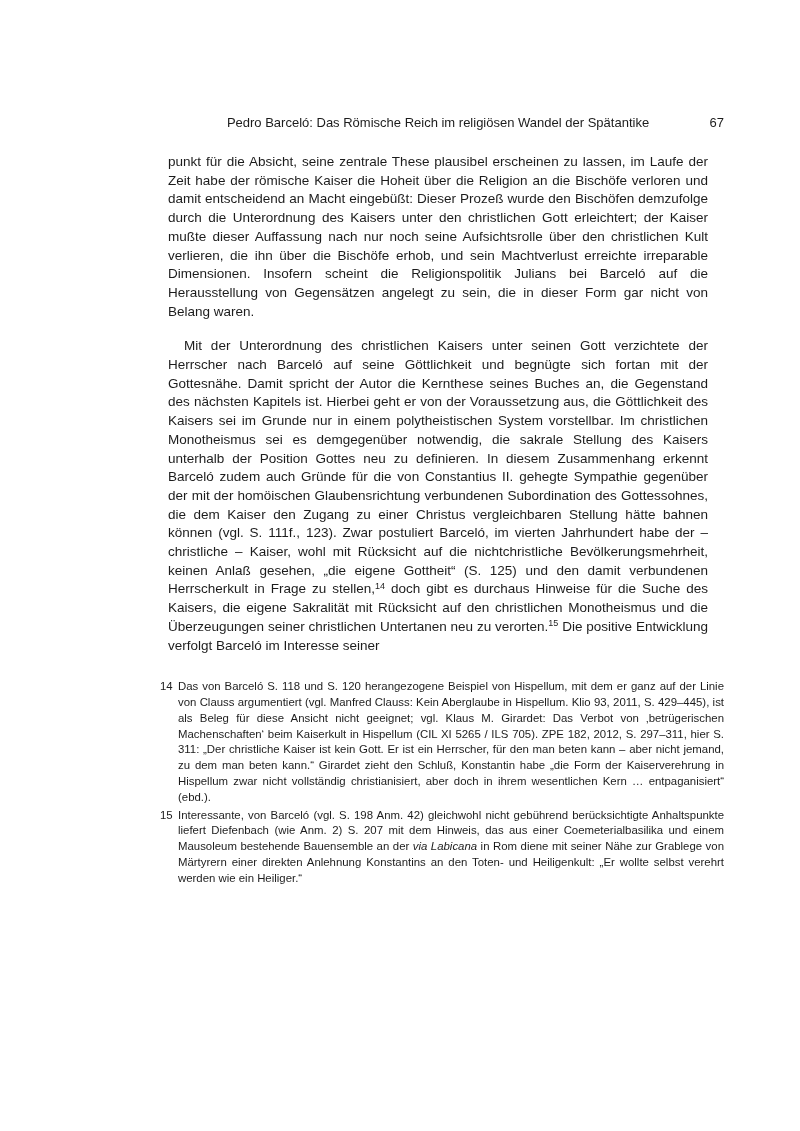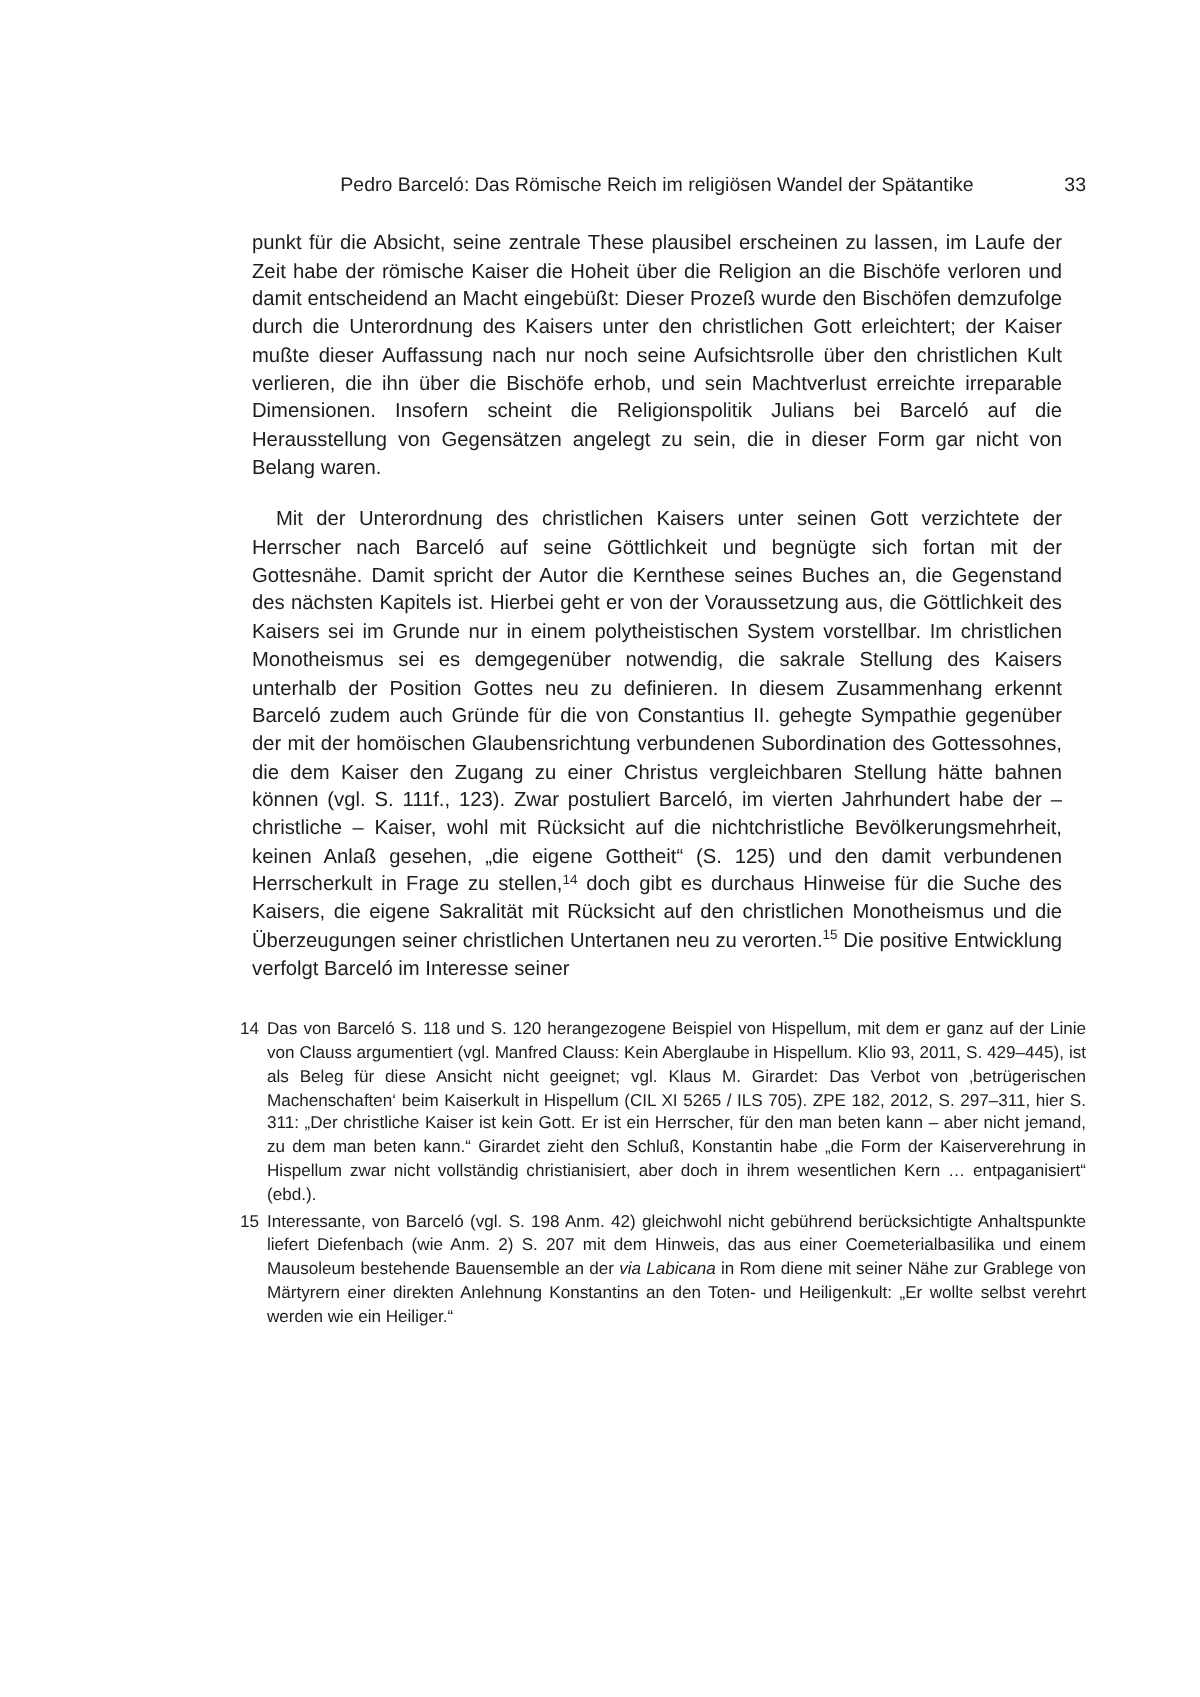--- a/index.html
+++ b/index.html
@@ -81,21 +81,21 @@
     font-style: italic;
   }
 </style>
 </head>
 <body>
 
 <div class="page">
 
   <div class="running-header">
     <span class="header-title">Pedro Barceló: Das Römische Reich im religiösen Wandel der Spätantike</span>
-    <span class="page-number">33</span>
+    <span class="page-number">67</span>
   </div>
 
   <div class="body-text">
     <p class="no-indent"><span>punkt für die Absicht, seine zentrale These plausibel erscheinen zu lassen, im Laufe der Zeit habe der römische Kaiser die Hoheit über die Religion an die Bischöfe verloren und damit entscheidend an Macht eingebüßt: Dieser Prozeß wurde den Bischöfen demzufolge durch die Unterordnung des Kaisers unter den christlichen Gott erleichtert; der Kaiser mußte dieser Auffassung nach nur noch seine Aufsichtsrolle über den christlichen Kult verlieren, die ihn über die Bischöfe erhob, und sein Machtverlust erreichte irreparable Dimensionen. Insofern scheint die Religionspolitik Julians bei Barceló auf die Herausstellung von Gegensätzen angelegt zu sein, die in dieser Form gar nicht von Belang waren.</span></p>
     <p class="indent"><span>Mit der Unterordnung des christlichen Kaisers unter seinen Gott verzichtete der Herrscher nach Barceló auf seine Göttlichkeit und begnügte sich fortan mit der Gottesnähe. Damit spricht der Autor die Kernthese seines Buches an, die Gegenstand des nächsten Kapitels ist. Hierbei geht er von der Voraussetzung aus, die Göttlichkeit des Kaisers sei im Grunde nur in einem polytheistischen System vorstellbar. Im christlichen Monotheismus sei es demgegenüber notwendig, die sakrale Stellung des Kaisers unterhalb der Position Gottes neu zu definieren. In diesem Zusammenhang erkennt Barceló zudem auch Gründe für die von Constantius II. gehegte Sympathie gegenüber der mit der homöischen Glaubensrichtung verbundenen Subordination des Gottessohnes, die dem Kaiser den Zugang zu einer Christus vergleichbaren Stellung hätte bahnen können (vgl. S. 111f., 123). Zwar postuliert Barceló, im vierten Jahrhundert habe der – christliche – Kaiser, wohl mit Rücksicht auf die nichtchristliche Bevölkerungsmehrheit, keinen Anlaß gesehen, „die eigene Gottheit“ (S. 125) und den damit verbundenen Herrscherkult in Frage zu stellen,</span><sup class="fn-ref">14</sup><span> doch gibt es durchaus Hinweise für die Suche des Kaisers, die eigene Sakralität mit Rücksicht auf den christlichen Monotheismus und die Überzeugungen seiner christlichen Untertanen neu zu verorten.</span><sup class="fn-ref">15</sup><span> Die positive Entwicklung verfolgt Barceló im Interesse seiner</span></p>
   </div>
 
   <div class="footnotes-section">
 
     <div class="footnote">

